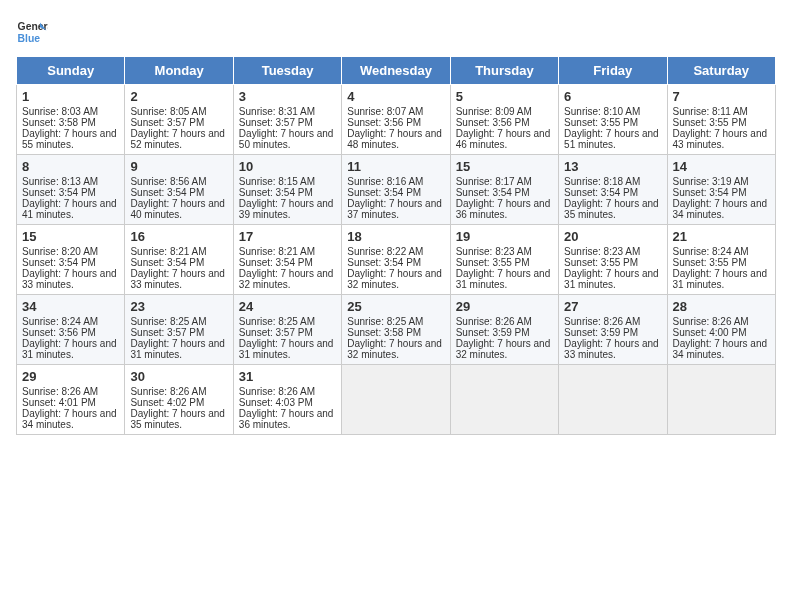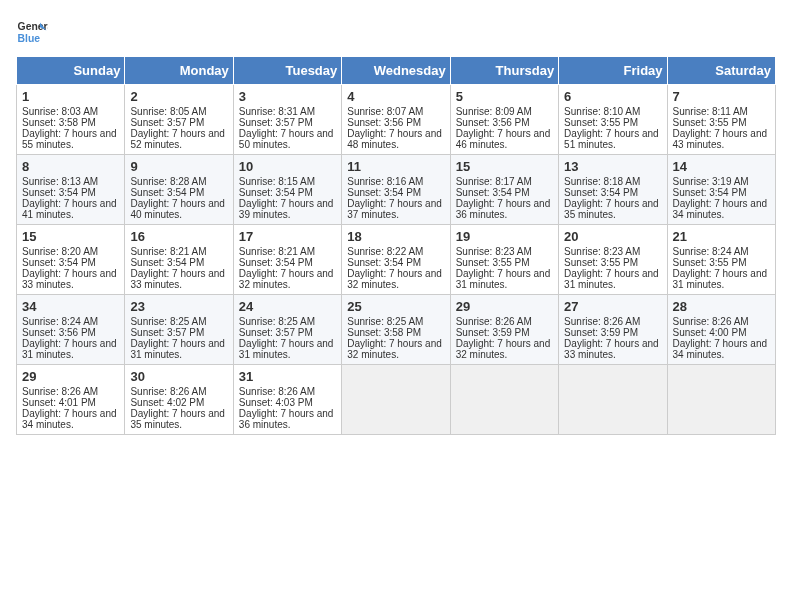--- a/index.html
+++ b/index.html
@@ -40,21 +40,21 @@
     .calendar {
       width: 100%;
       border-collapse: collapse;
     }
     .calendar th {
       background: #4a7fc1;
       color: #fff;
       font-size: 13px;
       font-weight: bold;
       padding: 6px 4px;
-      text-align: right;
+      text-align: center;
       border: 1px solid #fff;
     }
     .calendar td {
       border: 1px solid #ccc;
       vertical-align: top;
       padding: 4px 5px;
       font-size: 10px;
       color: #333;
       width: calc(100% / 7);
       min-height: 80px;
@@ -149,21 +149,21 @@
       </tr>
       <tr>
         <td>
         <span class="day-num">8</span>
         <span>Sunrise: 8:13 AM</span><br>
         <span>Sunset: 3:54 PM</span><br>
         <span>Daylight: 7 hours and 41 minutes.</span>
       </td>
         <td>
         <span class="day-num">9</span>
-        <span>Sunrise: 8:28 AM</span><br>
+        <span>Sunrise: 8:56 AM</span><br>
         <span>Sunset: 3:54 PM</span><br>
         <span>Daylight: 7 hours and 40 minutes.</span>
       </td>
         <td>
         <span class="day-num">10</span>
         <span>Sunrise: 8:15 AM</span><br>
         <span>Sunset: 3:54 PM</span><br>
         <span>Daylight: 7 hours and 39 minutes.</span>
       </td>
         <td>

